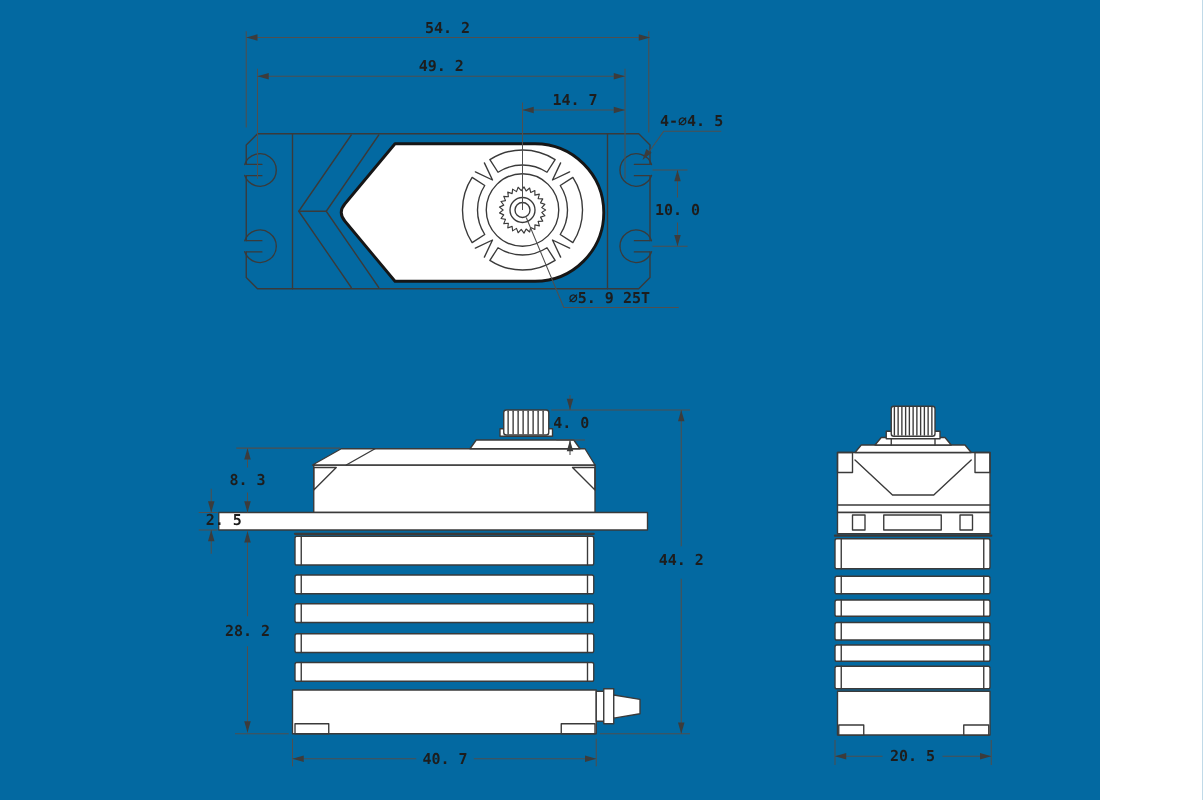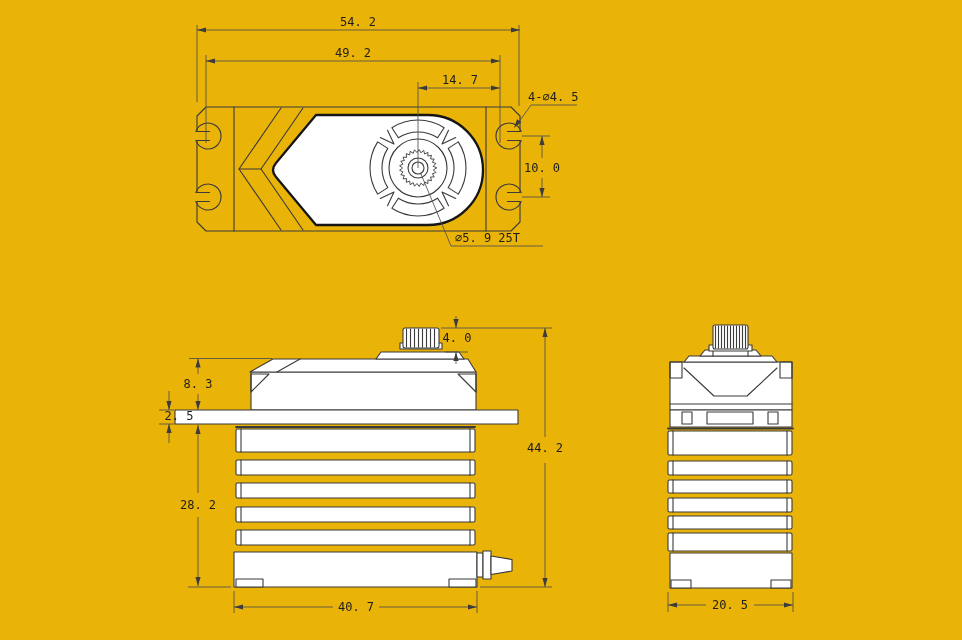--- a/index.html
+++ b/index.html
@@ -1,17 +1,17 @@
 <!DOCTYPE html>
 <html><head>
 <meta charset="utf-8">
 <style>
   html,body{margin:0;padding:0;background:#ffffff;}
-  .canvas{position:relative;width:962px;height:640px;background:#eab308;overflow:hidden;
-          font-family:"DejaVu Sans Mono", monospace;}
+  .canvas{position:relative;width:880px;height:640px;background:#0369a1;overflow:hidden;
+          font-family:"DejaVu Sans Mono", monospace;font-weight:bold;}
   svg{display:block;}
   .ln{stroke:#3a3a3a;stroke-width:1.1;fill:none;stroke-linecap:round;stroke-linejoin:round;}
   .lnw{stroke:#3a3a3a;stroke-width:1.1;fill:#ffffff;stroke-linejoin:round;}
   .thick{stroke:#161616;stroke-width:2.3;fill:#ffffff;stroke-linejoin:round;}
   .dimln{stroke:#4f4f4f;stroke-width:0.85;fill:none;}
   .arrow{fill:#3c3c3c;stroke:none;}
   text.dim{font-family:"DejaVu Sans Mono", monospace;font-size:12px;fill:#1d1d1d;}
 </style>
 </head>
 <body>

